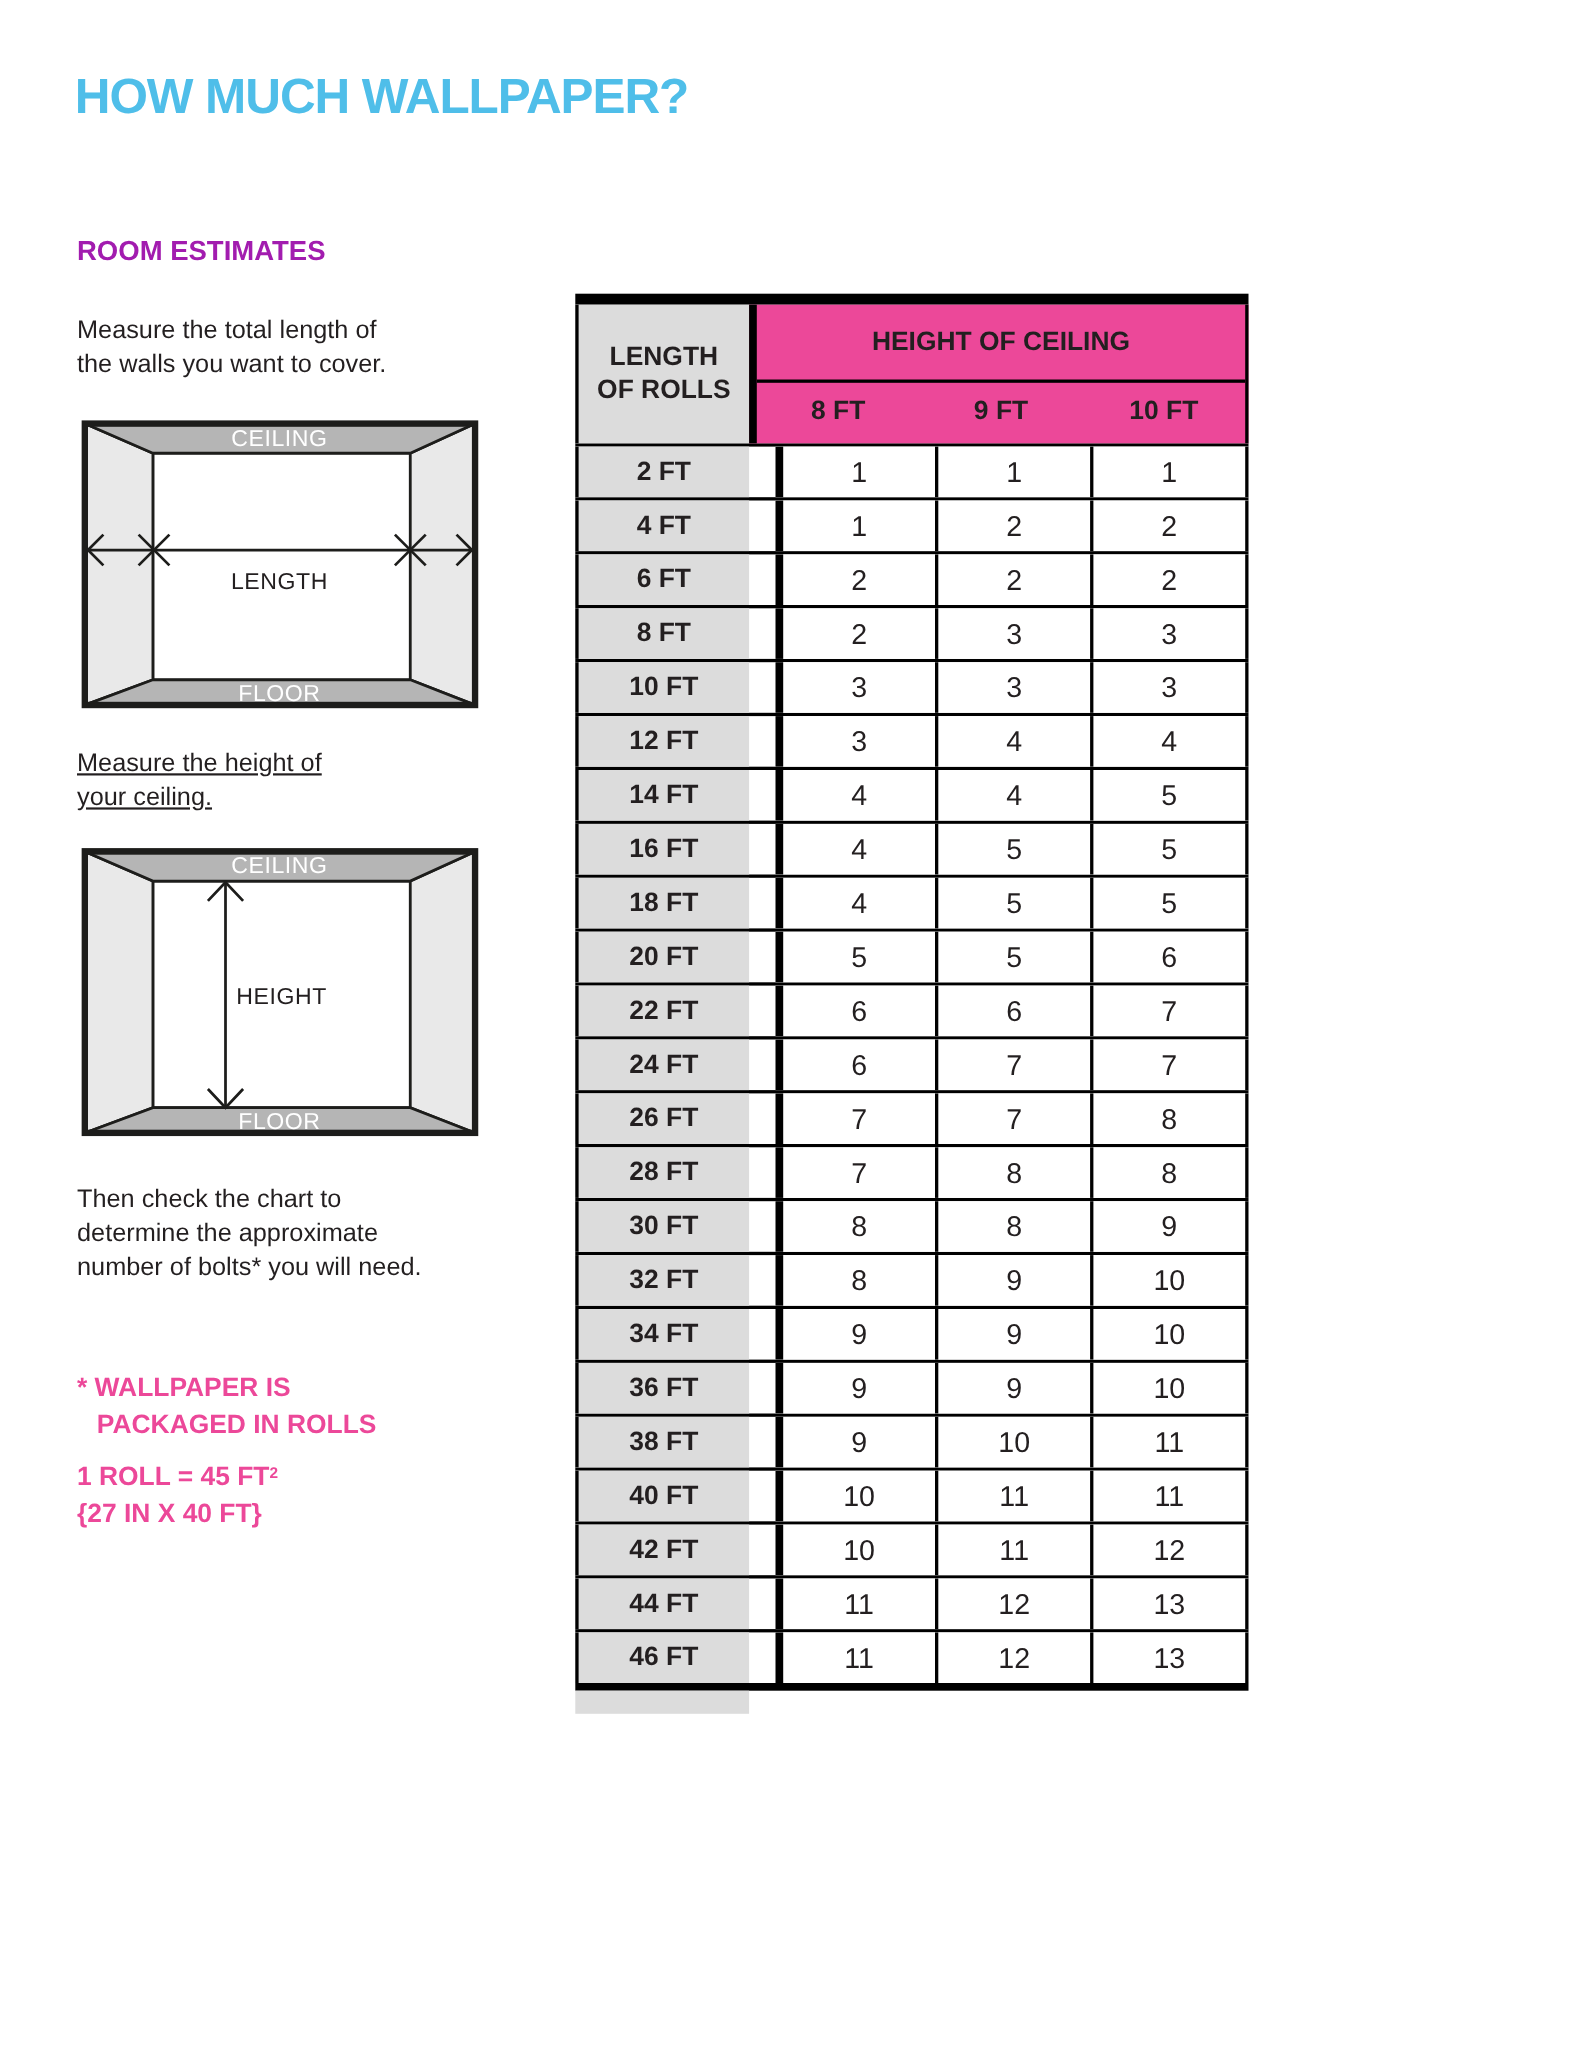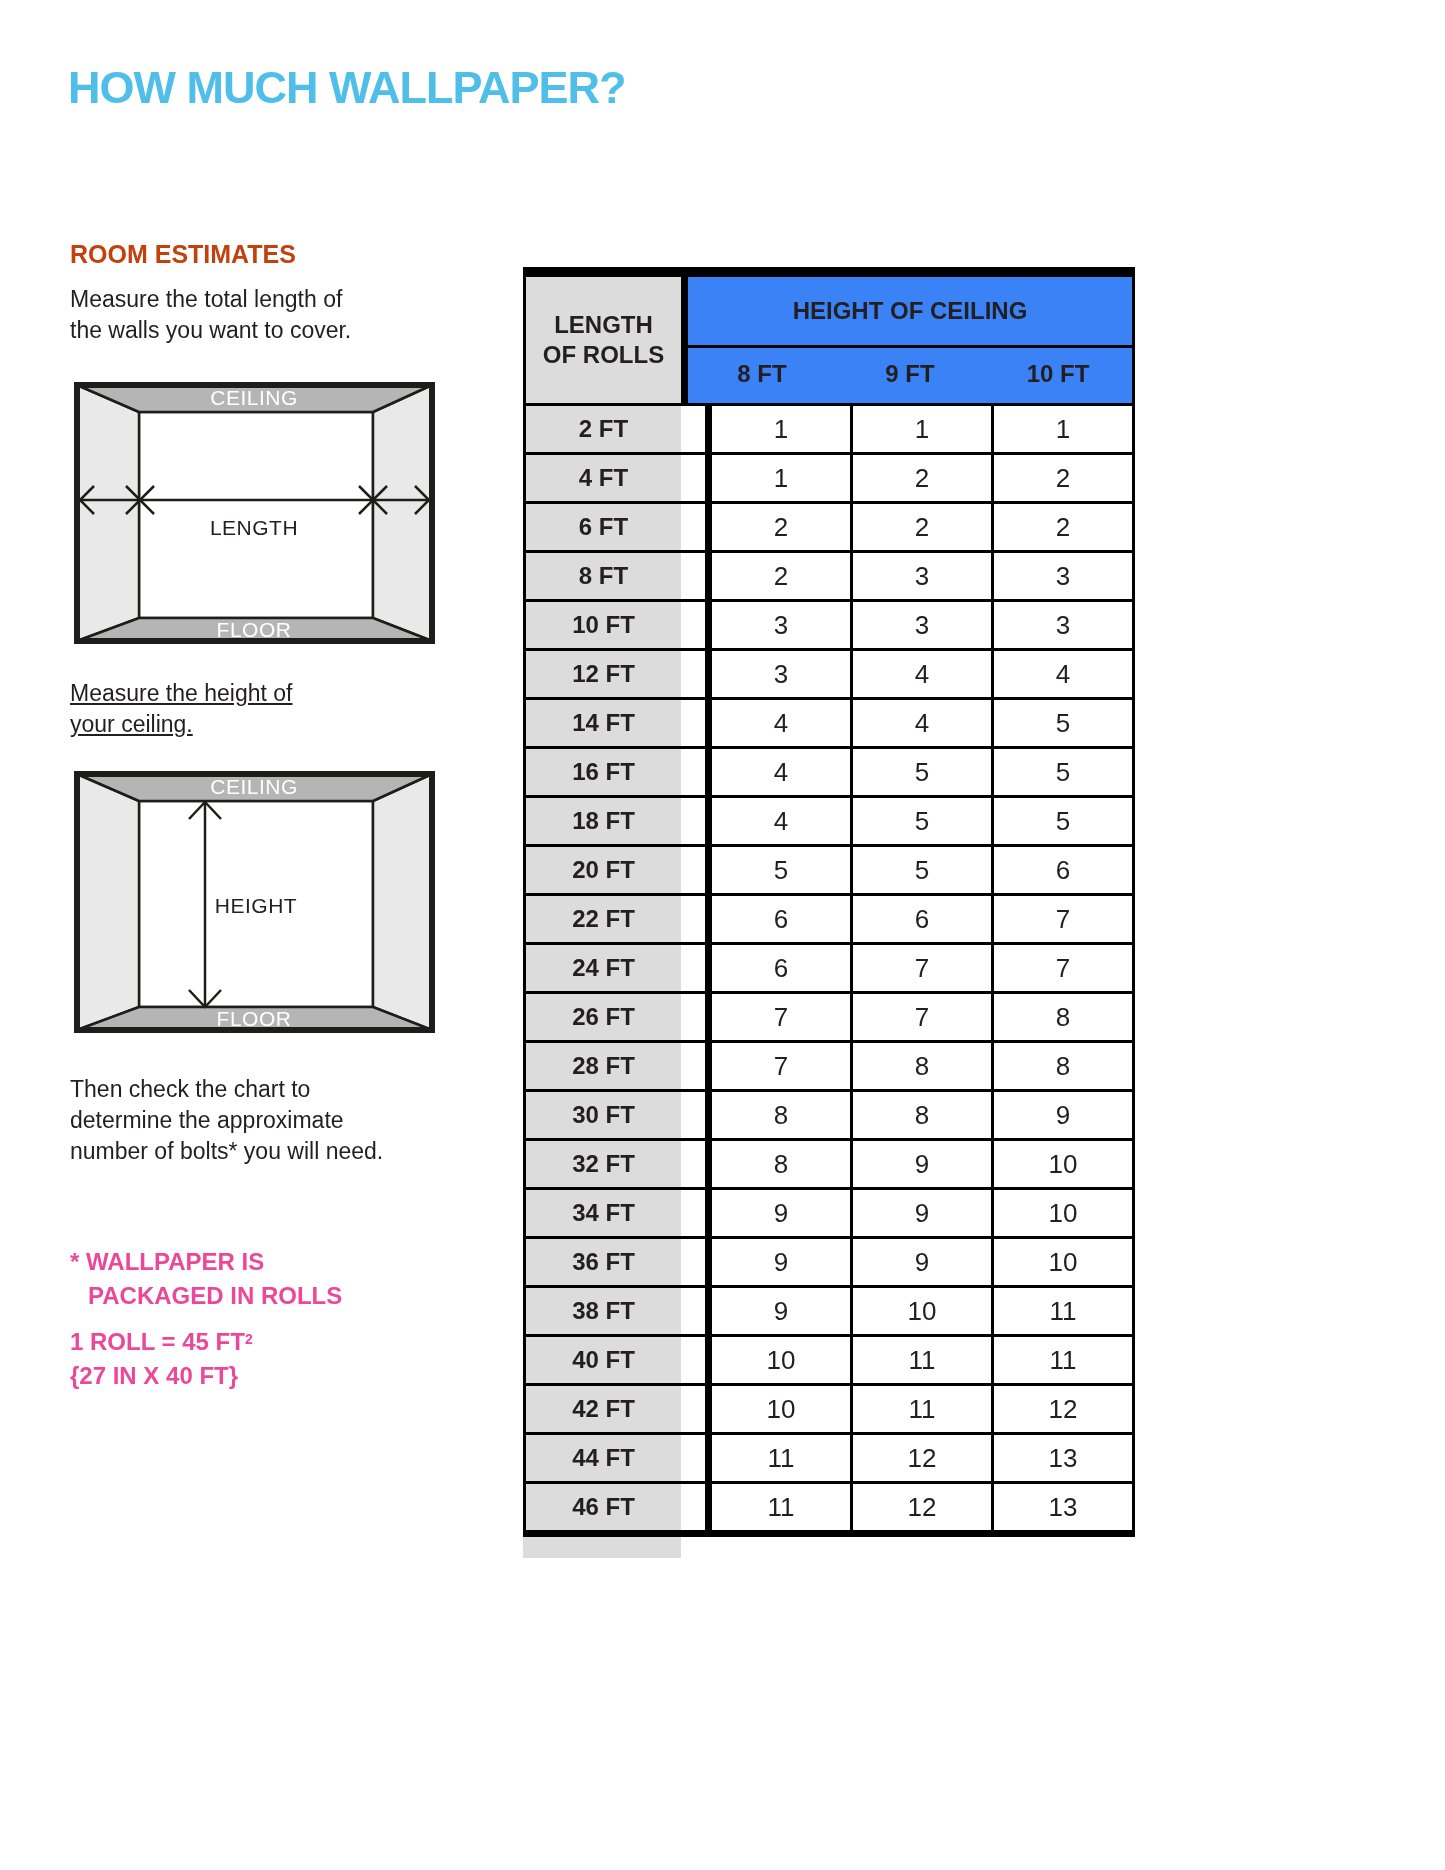--- a/index.html
+++ b/index.html
@@ -1,35 +1,35 @@
 <!DOCTYPE html>
 <html><head>
 <meta charset="utf-8">
 <style>
   html,body{margin:0;padding:0;background:#fff;}
   #page{position:relative;width:1160px;height:1870px;background:#ffffff;overflow:hidden;
         font-family:"Liberation Sans",sans-serif;color:#231F20;}
   .abs{position:absolute;}
   #title{left:68px;top:62px;font-size:45px;font-weight:bold;letter-spacing:-1px;color:#4FBEE9;}
-  .sec-head{top:240px;font-size:25px;font-weight:bold;color:#c2410c;letter-spacing:0px;}
+  .sec-head{top:214px;font-size:25px;font-weight:bold;color:#a21caf;letter-spacing:0px;}
   #room-est-head{left:70px;}
   #rolls-head{left:523px;width:612px;text-align:center;}
   .para{left:70px;font-size:23px;line-height:31px;color:#231F20;}
   .note{left:70px;font-size:24px;line-height:34px;font-weight:bold;color:#ec4899;}
   .note .indent{padding-left:18px;}
   sup{font-size:14px;vertical-align:6px;}
   
   #tbl{left:523px;top:267px;width:612px;}
   #tbl *{box-sizing:border-box;}
   .bar{height:10px;background:#000;}
   .hdr{display:flex;height:126px;}
   .h-label{width:158px;background:#DCDCDC;border-left:3px solid #000;
            display:flex;flex-direction:column;justify-content:center;align-items:center;
            font-weight:bold;font-size:24px;line-height:30px;}
-  .h-data{flex:1;border-left:7px solid #000;border-right:3px solid #000;background:#3b82f6;
+  .h-data{flex:1;border-left:7px solid #000;border-right:3px solid #000;background:#ec4899;
           display:flex;flex-direction:column;}
   .h-span{height:71px;border-bottom:3px solid #000;display:flex;align-items:center;justify-content:center;
           font-weight:bold;font-size:24px;}
   .h-subs{height:52px;display:flex;}
   .h-sub{flex:1;display:flex;align-items:center;justify-content:center;font-weight:bold;font-size:24px;}
   .trow{display:flex;height:49px;border-top:3px solid #000;gap:24px;}
   .c-label{width:158px;background:#DCDCDC;border-left:3px solid #000;
            display:flex;align-items:center;justify-content:center;font-weight:bold;font-size:24px;}
   .c-vals{flex:1;display:flex;border-left:7px solid #000;border-right:3px solid #000;background:#fff;}
   .val{flex:1;display:flex;align-items:center;justify-content:center;font-size:26px;}

